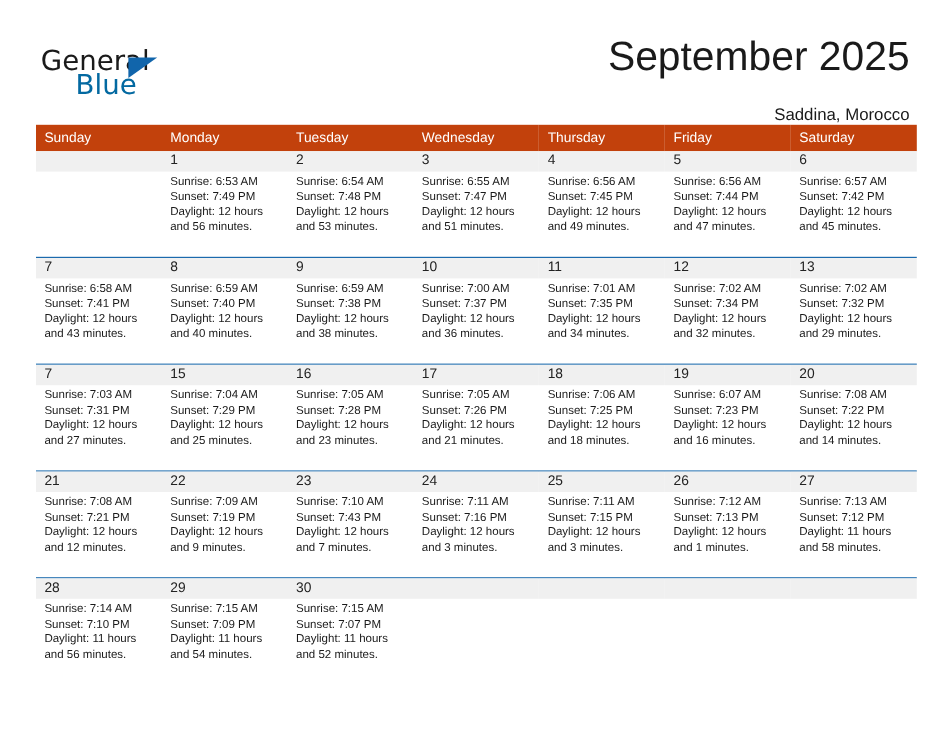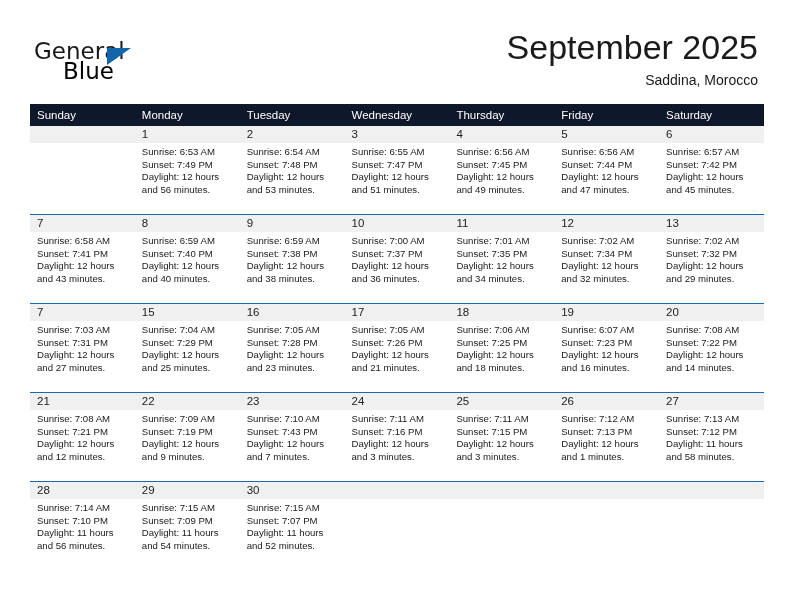--- a/index.html
+++ b/index.html
@@ -46,21 +46,21 @@
     letter-spacing: 0px;
     color: #1a1a1a;
     font-family: "DejaVu Sans", sans-serif;
     font-weight: 400;
   }
   .logo-blue {
     position: absolute;
     left: 29px;
     top: 20px;
     font-size: 23px;
-    color: #000000;
+    color: #0369a1;
     font-family: "DejaVu Sans", sans-serif;
     font-weight: 400;
   }
   .logo-tri {
     position: absolute;
     left: 73px;
     top: 10px;
     width: 0;
     height: 0;
     border-left: 24px solid #1165ab;
@@ -78,21 +78,21 @@
     font-weight: 400;
     color: #1a1a1a;
     line-height: 34px;
     white-space: nowrap;
   }
   .cal-subtitle {
     font-size: 14px;
     font-weight: 400;
     color: #1a1a1a;
     line-height: 20px;
-    margin-top: 6px;
+    margin-top: 21px;
     white-space: nowrap;
   }
 
   
   .calendar {
     position: absolute;
     left: 30px;
     top: 104px;
     width: 734px;
   }
@@ -100,21 +100,21 @@
   table.cal {
     border-collapse: collapse;
     table-layout: fixed;
     width: 734px;
   }
   table.cal col {
     width: 104.857px;
   }
 
   thead th {
-    background: #0f172a;
+    background: #c2410c;
     color: #ffffff;
     font-size: 11.5px;
     font-weight: 400;
     text-align: left;
     padding: 4px 0 4px 7px;
     height: 14px;
     line-height: 14px;
     border: none;
   }
 

